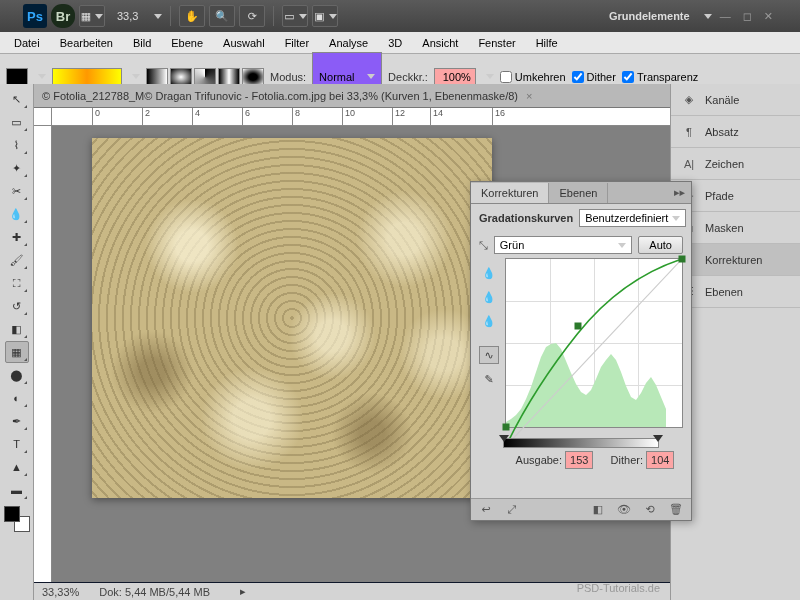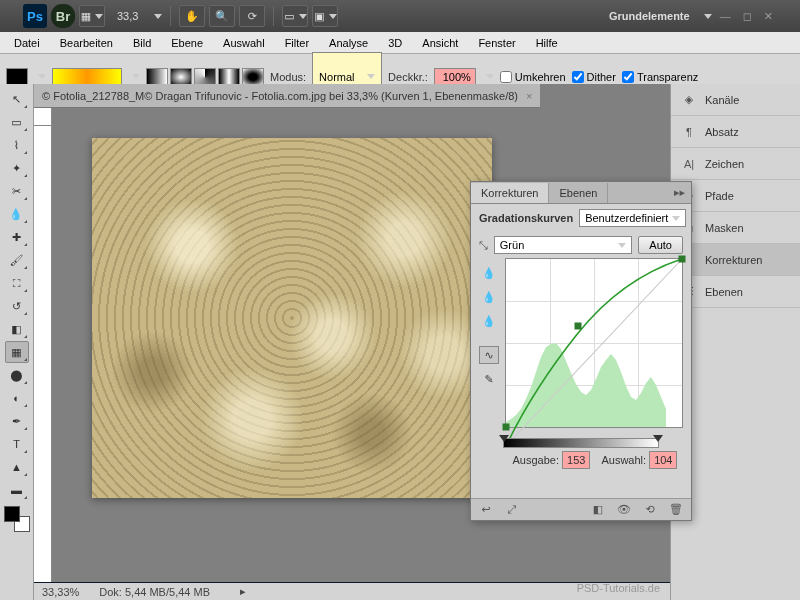--- a/index.html
+++ b/index.html
@@ -15,33 +15,33 @@
 .grundel { color: #ddd; font-weight: bold; padding: 0 6px; }
 .win-ctrl { color: #999; padding: 0 4px; cursor: pointer; }
 .menubar { height: 22px; background: #e8e8e8; display: flex; align-items: center; padding: 0 4px; gap: 0; border-bottom: 1px solid #aaa; }
 .menu-item { padding: 3px 10px; cursor: pointer; }
 .optbar { height: 46px; background: #d8d8d8; border-bottom: 1px solid #999; display: flex; align-items: center; padding: 0 6px; gap: 6px; }
 .swatch { width: 22px; height: 18px; border: 1px solid #888; background: #000; }
 .grad-swatch { width: 70px; height: 18px; border: 1px solid #888; background: linear-gradient(90deg, #ff0, #ff9800, #ff0); }
 .grad-types { display: flex; gap: 2px; }
 .gt { width: 22px; height: 18px; border: 1px solid #888; background: linear-gradient(90deg, #000, #fff); }
 .lbl { color: #333; }
-.selbox { border: 1px solid #888; background: #fef9c3; padding: 18px 6px; min-width: 70px; display: inline-flex; align-items: center; }
+.selbox { border: 1px solid #888; background: #8b5cf6; padding: 18px 6px; min-width: 70px; display: inline-flex; align-items: center; }
 .numbox { border: 1px solid #888; background: #fca5a5; padding: 2px 4px; width: 42px; text-align: right; }
 .chk { display: inline-flex; align-items: center; gap: 3px; }
 .chk input { width: 12px; height: 12px; }
 .workspace { position: absolute; top: 84px; left: 0; right: 0; bottom: 0; display: flex; }
 .toolcol { width: 34px; background: #d4d4d4; border-right: 1px solid #999; display: flex; flex-direction: column; align-items: center; padding-top: 4px; gap: 1px; }
 .tool { width: 24px; height: 22px; display: flex; align-items: center; justify-content: center; color: #333; border: 1px solid transparent; border-radius: 2px; cursor: pointer; position: relative; }
 .tool.sel { background: #b8b8b8; border-color: #888; }
 .tool .tri { position: absolute; right: 1px; bottom: 1px; width: 0; height: 0; border-right: 3px solid #555; border-top: 3px solid transparent; }
 .fgbg { width: 26px; height: 26px; position: relative; margin-top: 4px; }
 .bgc { position: absolute; right: 0; bottom: 0; width: 16px; height: 16px; background: #fff; border: 1px solid #555; }
 .fgc { position: absolute; left: 0; top: 0; width: 16px; height: 16px; background: #000; border: 1px solid #555; }
-.doc-area { flex: 1; background: #808080; position: relative; display: flex; flex-direction: row; }
+.doc-area { flex: 1; background: #808080; position: relative; display: flex; flex-direction: column; }
 .doc-tab { height: 24px; background: #b8b8b8; border-bottom: 1px solid #777; display: flex; align-items: center; padding: 0 8px; color: #333; }
 .doc-tab .x { margin-left: 8px; color: #777; cursor: pointer; }
 .ruler-h { height: 18px; background: #fff; border-bottom: 1px solid #888; position: relative; margin-left: 18px; overflow: hidden; }
 .ruler-v { width: 18px; background: #fff; border-right: 1px solid #888; position: absolute; left: 0; top: 42px; bottom: 18px; }
 .ruler-c { width: 18px; height: 18px; background: #fff; border-right: 1px solid #888; border-bottom: 1px solid #888; position: absolute; left: 0; top: 24px; }
 .tick { position: absolute; top: 0; height: 18px; border-left: 1px solid #888; font-size: 9px; padding-left: 2px; color: #555; }
 .canvas-wrap { position: absolute; left: 18px; top: 42px; right: 0; bottom: 18px; background: #808080; overflow: hidden; }
 .canvas { position: absolute; left: 40px; top: 12px; width: 400px; height: 360px; background: #c9b885; background-image:
  radial-gradient(circle at 25% 30%, rgba(255,248,220,.7) 4%, transparent 12%),
  radial-gradient(circle at 60% 55%, rgba(255,248,220,.6) 5%, transparent 14%),
@@ -288,21 +288,21 @@
       <div class="handle" style="left:40.8%;top:40%"></div>
       <div class="handle" style="left:100%;top:0%"></div>
     </div>
   </div>
   <div class="gradbar">
     <div class="gslider" style="left:-5px"></div>
     <div class="gslider" style="right:-5px;left:auto"></div>
   </div>
   <div class="io-row">
     <span><span>Ausgabe:</span> <span class="numbox">153</span></span>
-    <span><span>Auswahl:</span> <span class="numbox">104</span></span>
+    <span><span>Dither:</span> <span class="numbox">104</span></span>
   </div>
   <div class="kp-foot">
     <span class="foot-ico">↩</span>
     <span class="foot-ico">⤢</span>
     <span style="flex:1"></span>
     <span class="foot-ico">◧</span>
     <span class="foot-ico">👁</span>
     <span class="foot-ico">⟲</span>
     <span class="foot-ico">🗑</span>
   </div>

